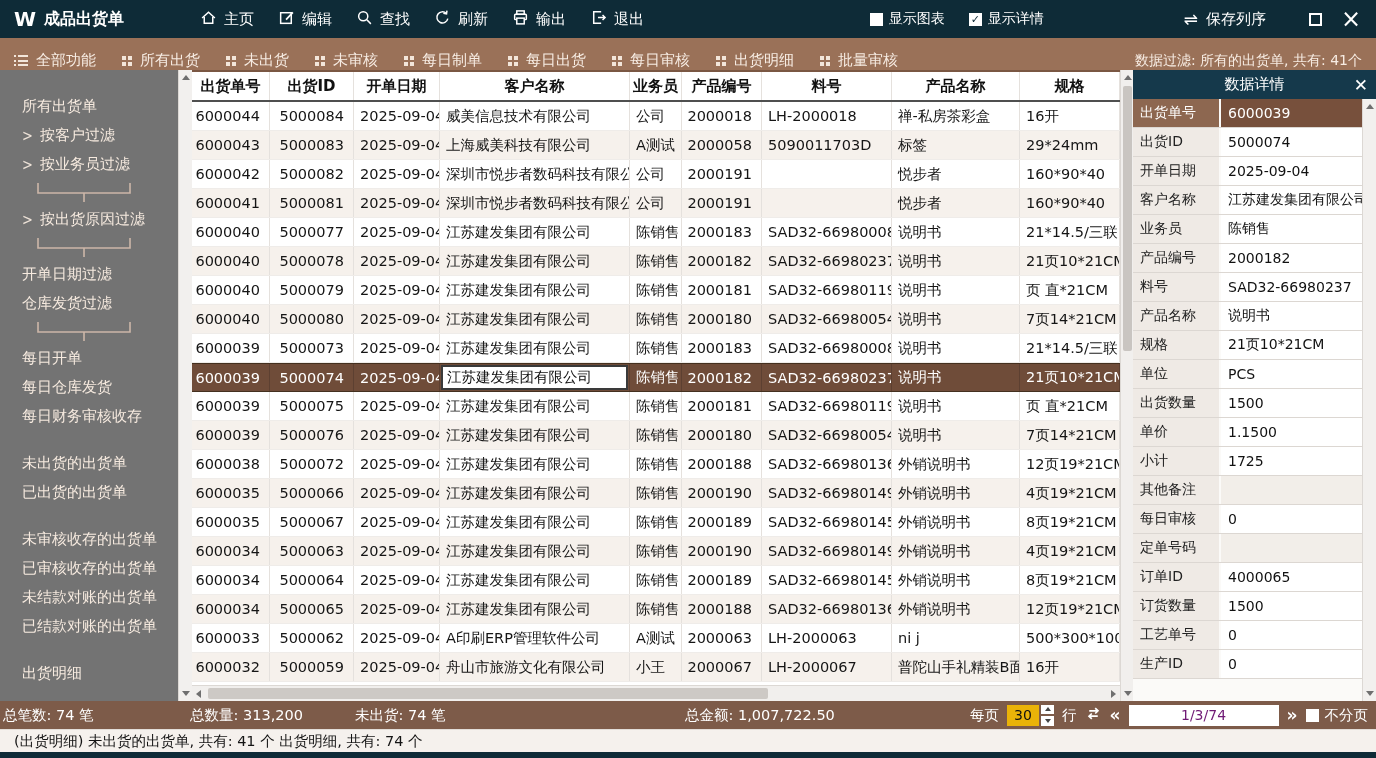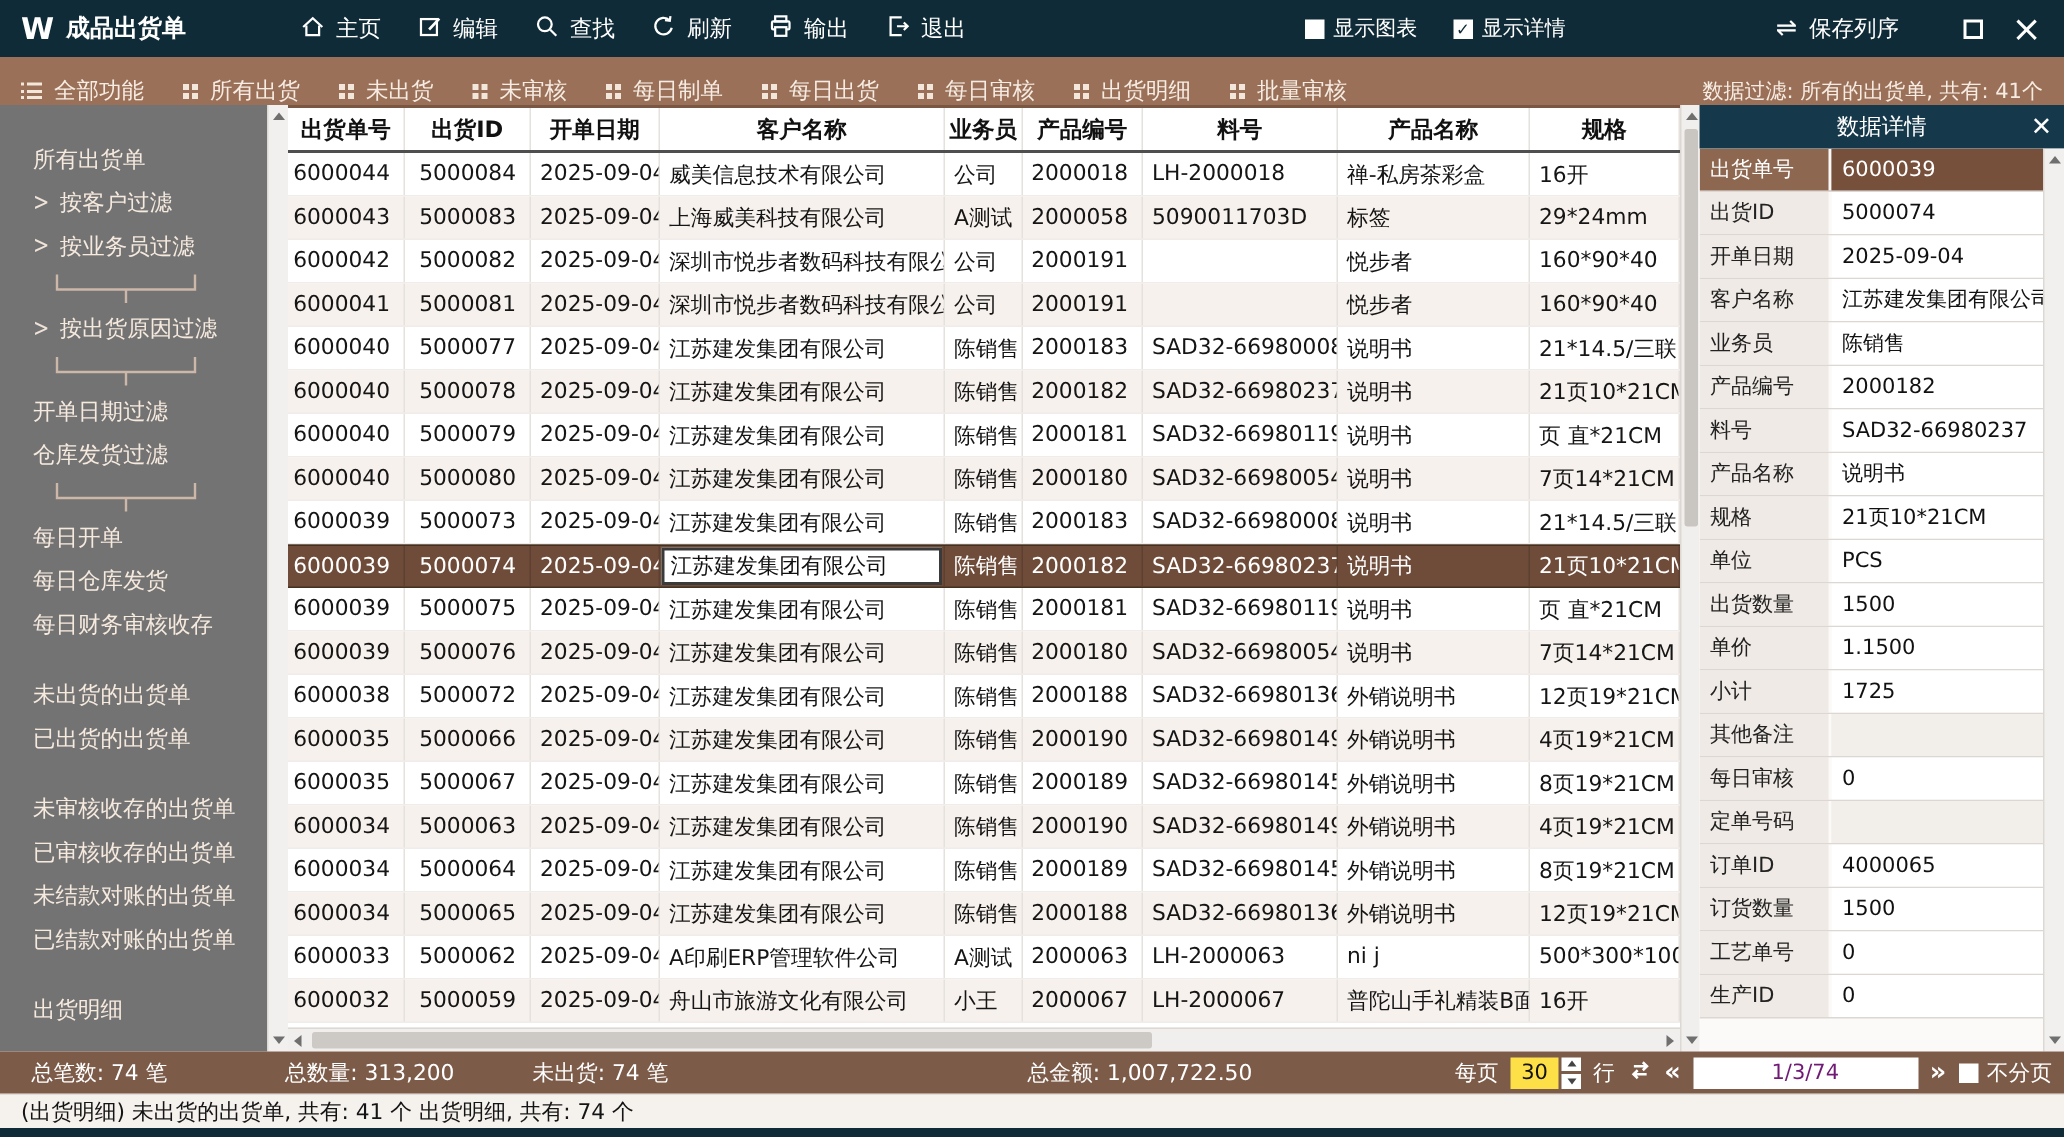--- a/index.html
+++ b/index.html
@@ -81,21 +81,21 @@
   .dvalue { flex:1; background:#fff; display:flex; align-items:center; padding-left:7px; color:#111; white-space:nowrap; overflow:hidden; }
   .dvalue.empty { background:#f2eee9; }
   .drow.dsel .dlabel { background:#8d6750; color:#fff; }
   .drow.dsel .dvalue { background:#77503c; color:#fff; }
   .detail-track { width:14px; background:#f2f0ee; border-left:1px solid #dcd8d4; position:relative; }
 
   
   .statusbar { height:28px; background:#7d5b49; color:#fff; position:relative; font-size:14.5px; }
   .sb-abs { position:absolute; top:0; height:28px; display:flex; align-items:center; white-space:nowrap; }
   .pager { position:absolute; right:8px; top:0; height:28px; display:flex; align-items:center; gap:8px; }
-  .spin-box { width:32px; height:21px; background:#fde047; color:#111; display:flex; align-items:center; justify-content:center; font-size:14px; }
+  .spin-box { width:32px; height:21px; background:#eab308; color:#111; display:flex; align-items:center; justify-content:center; font-size:14px; }
   .spinner { display:flex; flex-direction:column; gap:2px; margin-left:2px; }
   .spin-btn { width:13px; height:9.5px; background:#fff; display:flex; align-items:center; justify-content:center; cursor:pointer; }
   .spin-btn .t-up { width:0;height:0;border-left:3px solid transparent;border-right:3px solid transparent;border-bottom:4px solid #444; }
   .spin-btn .t-dn { width:0;height:0;border-left:3px solid transparent;border-right:3px solid transparent;border-top:4px solid #444; }
   .loop-icon svg { width:17px; height:17px; stroke:#fff; stroke-width:1.6; fill:none; }
   .page-nav { font-size:17px; font-weight:700; cursor:pointer; }
   .page-box { width:150px; height:21px; background:#fff; color:#701a75; display:flex; align-items:center; justify-content:center; font-size:14px; }
   .nopaging { display:flex; align-items:center; gap:6px; cursor:pointer; }
 
   
@@ -682,21 +682,21 @@
           </div>
         <div class="detail-track">
           <span class="tri up"></span>
           <span class="tri down"></span>
         </div>
       </div>
     </aside>
   </div>
 
   <div class="statusbar">
-    <span class="sb-abs" style="left:21px">总笔数: 74 笔</span>
+    <span class="sb-abs" style="left:3px">总笔数: 74 笔</span>
     <span class="sb-abs" style="left:190px">总数量: 313,200</span>
     <span class="sb-abs" style="left:355px">未出货: 74 笔</span>
     <span class="sb-abs" style="left:685px">总金额: 1,007,722.50</span>
     <div class="pager">
       <span>每页</span>
       <span style="display:flex;align-items:center;">
         <span class="spin-box">30</span>
         <span class="spinner">
           <span class="spin-btn">
               <span class="t-up"></span>

